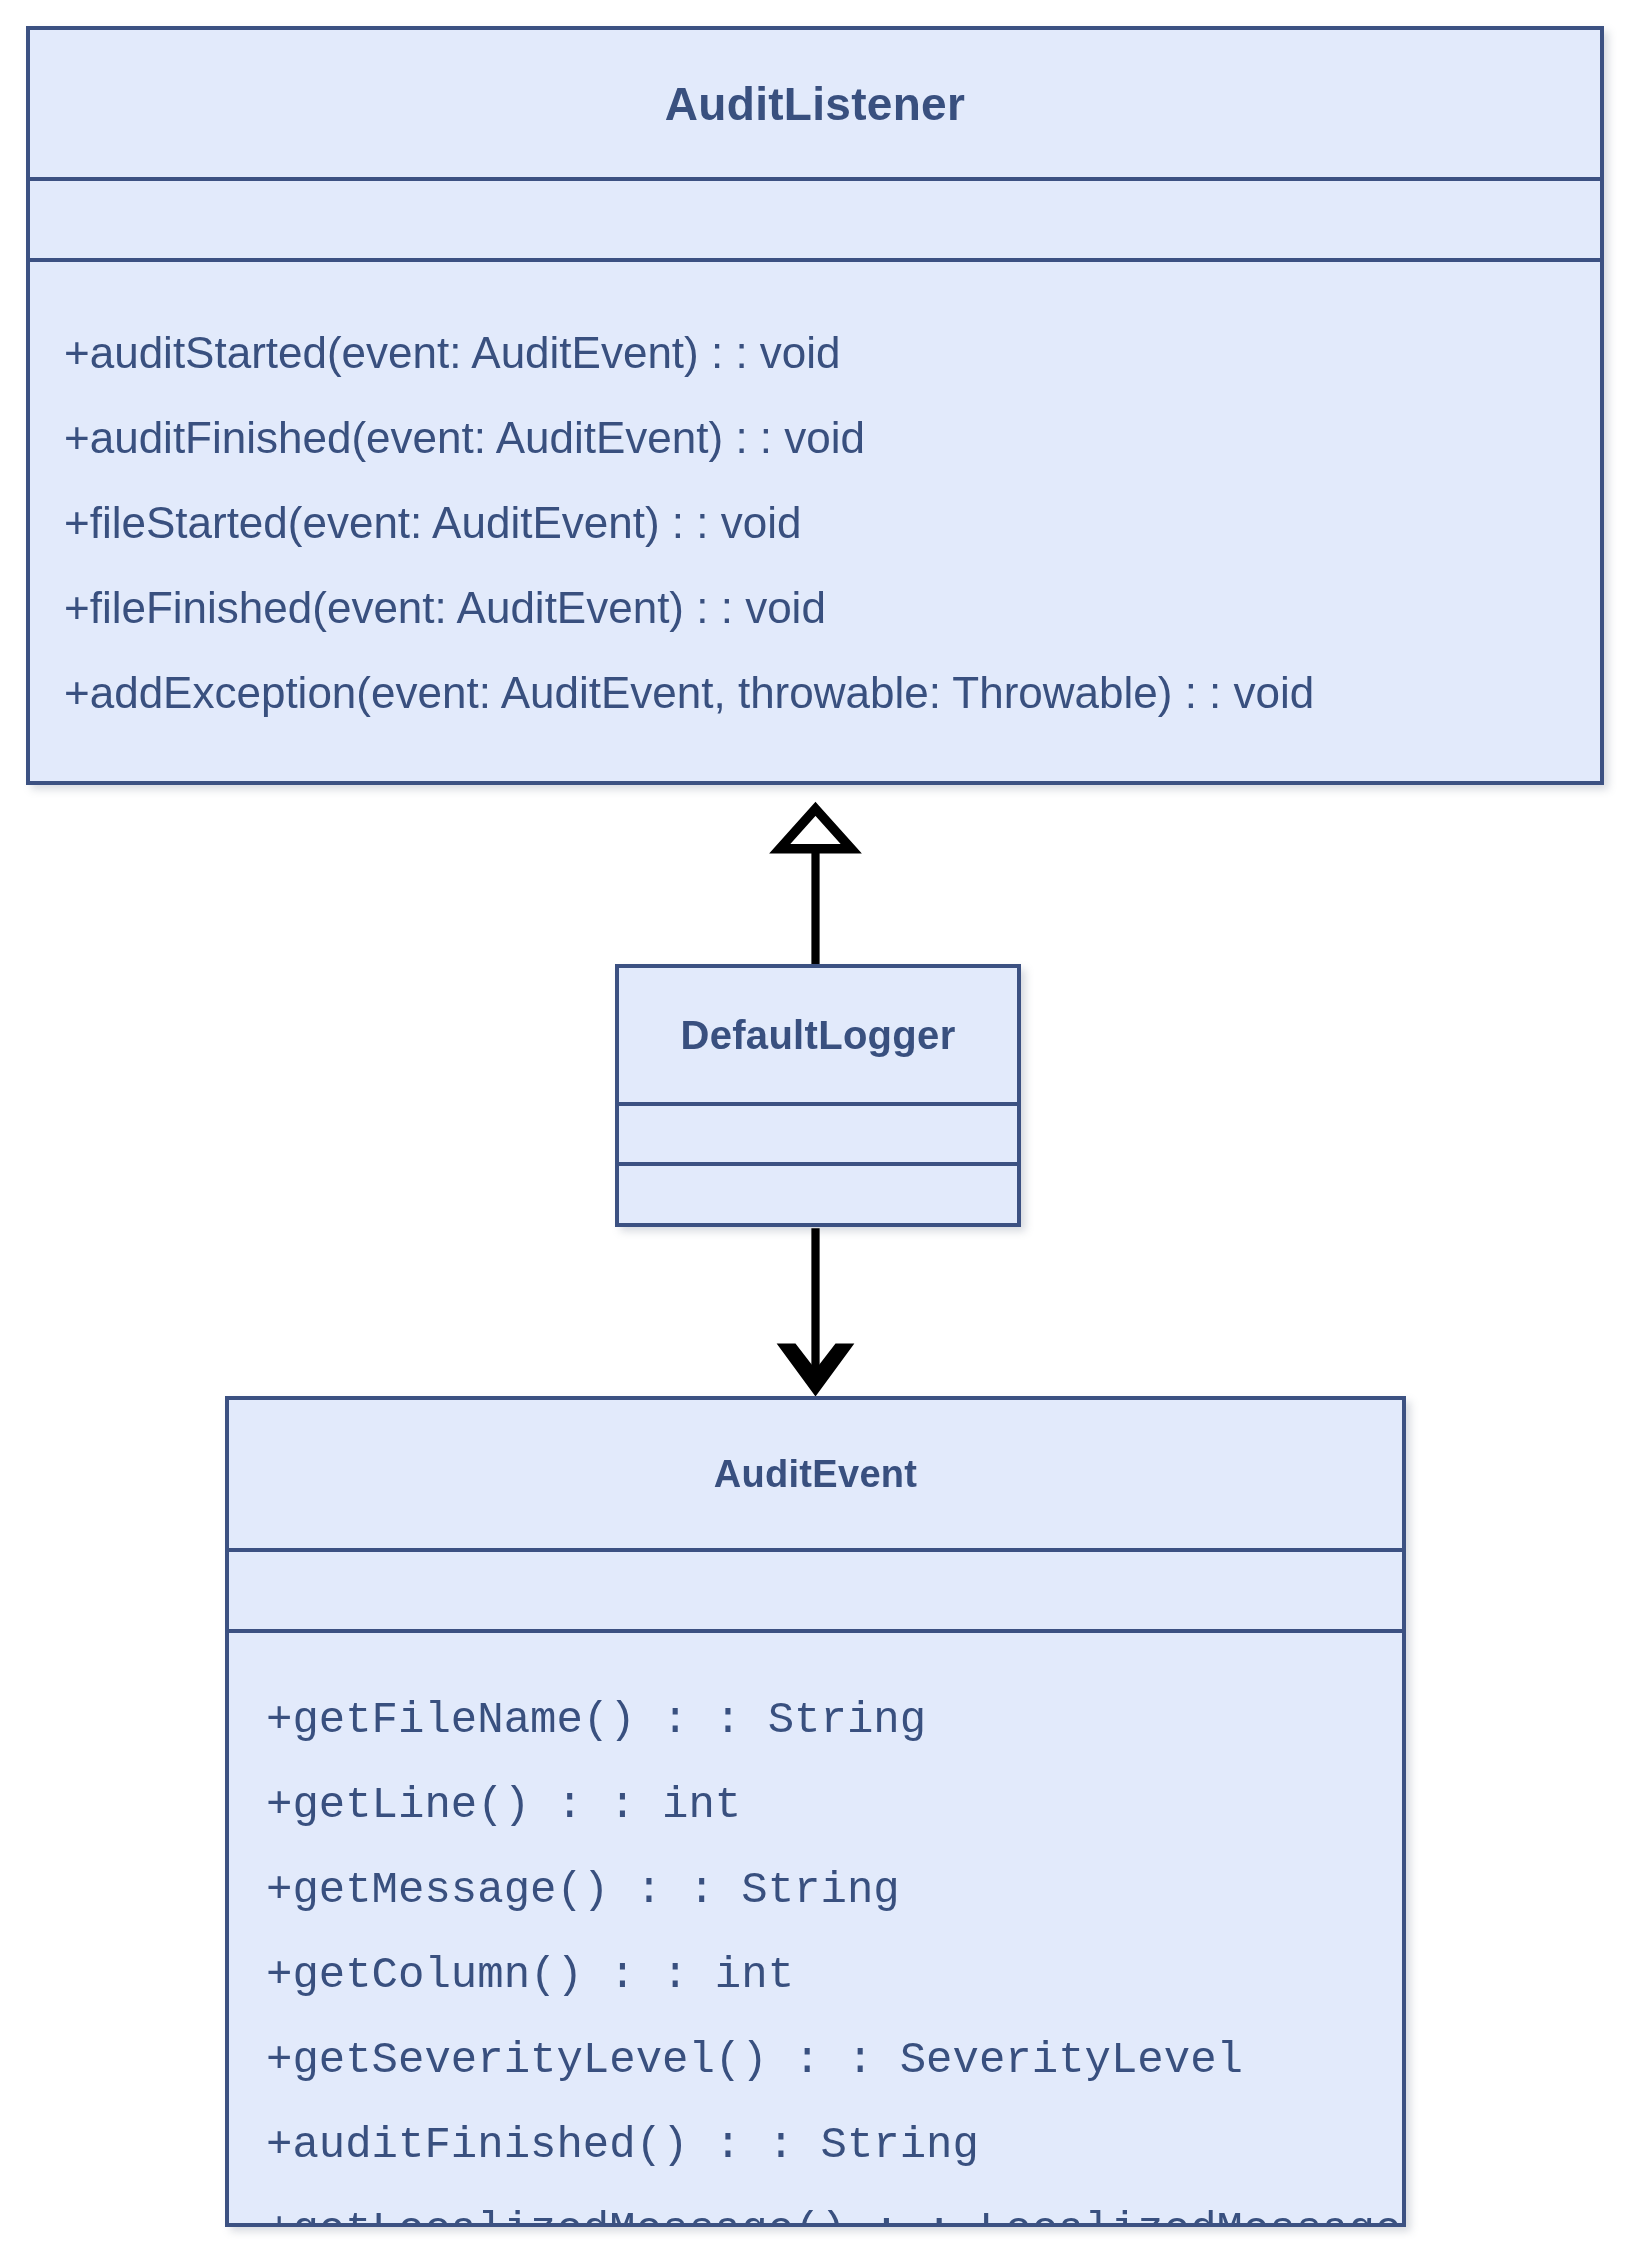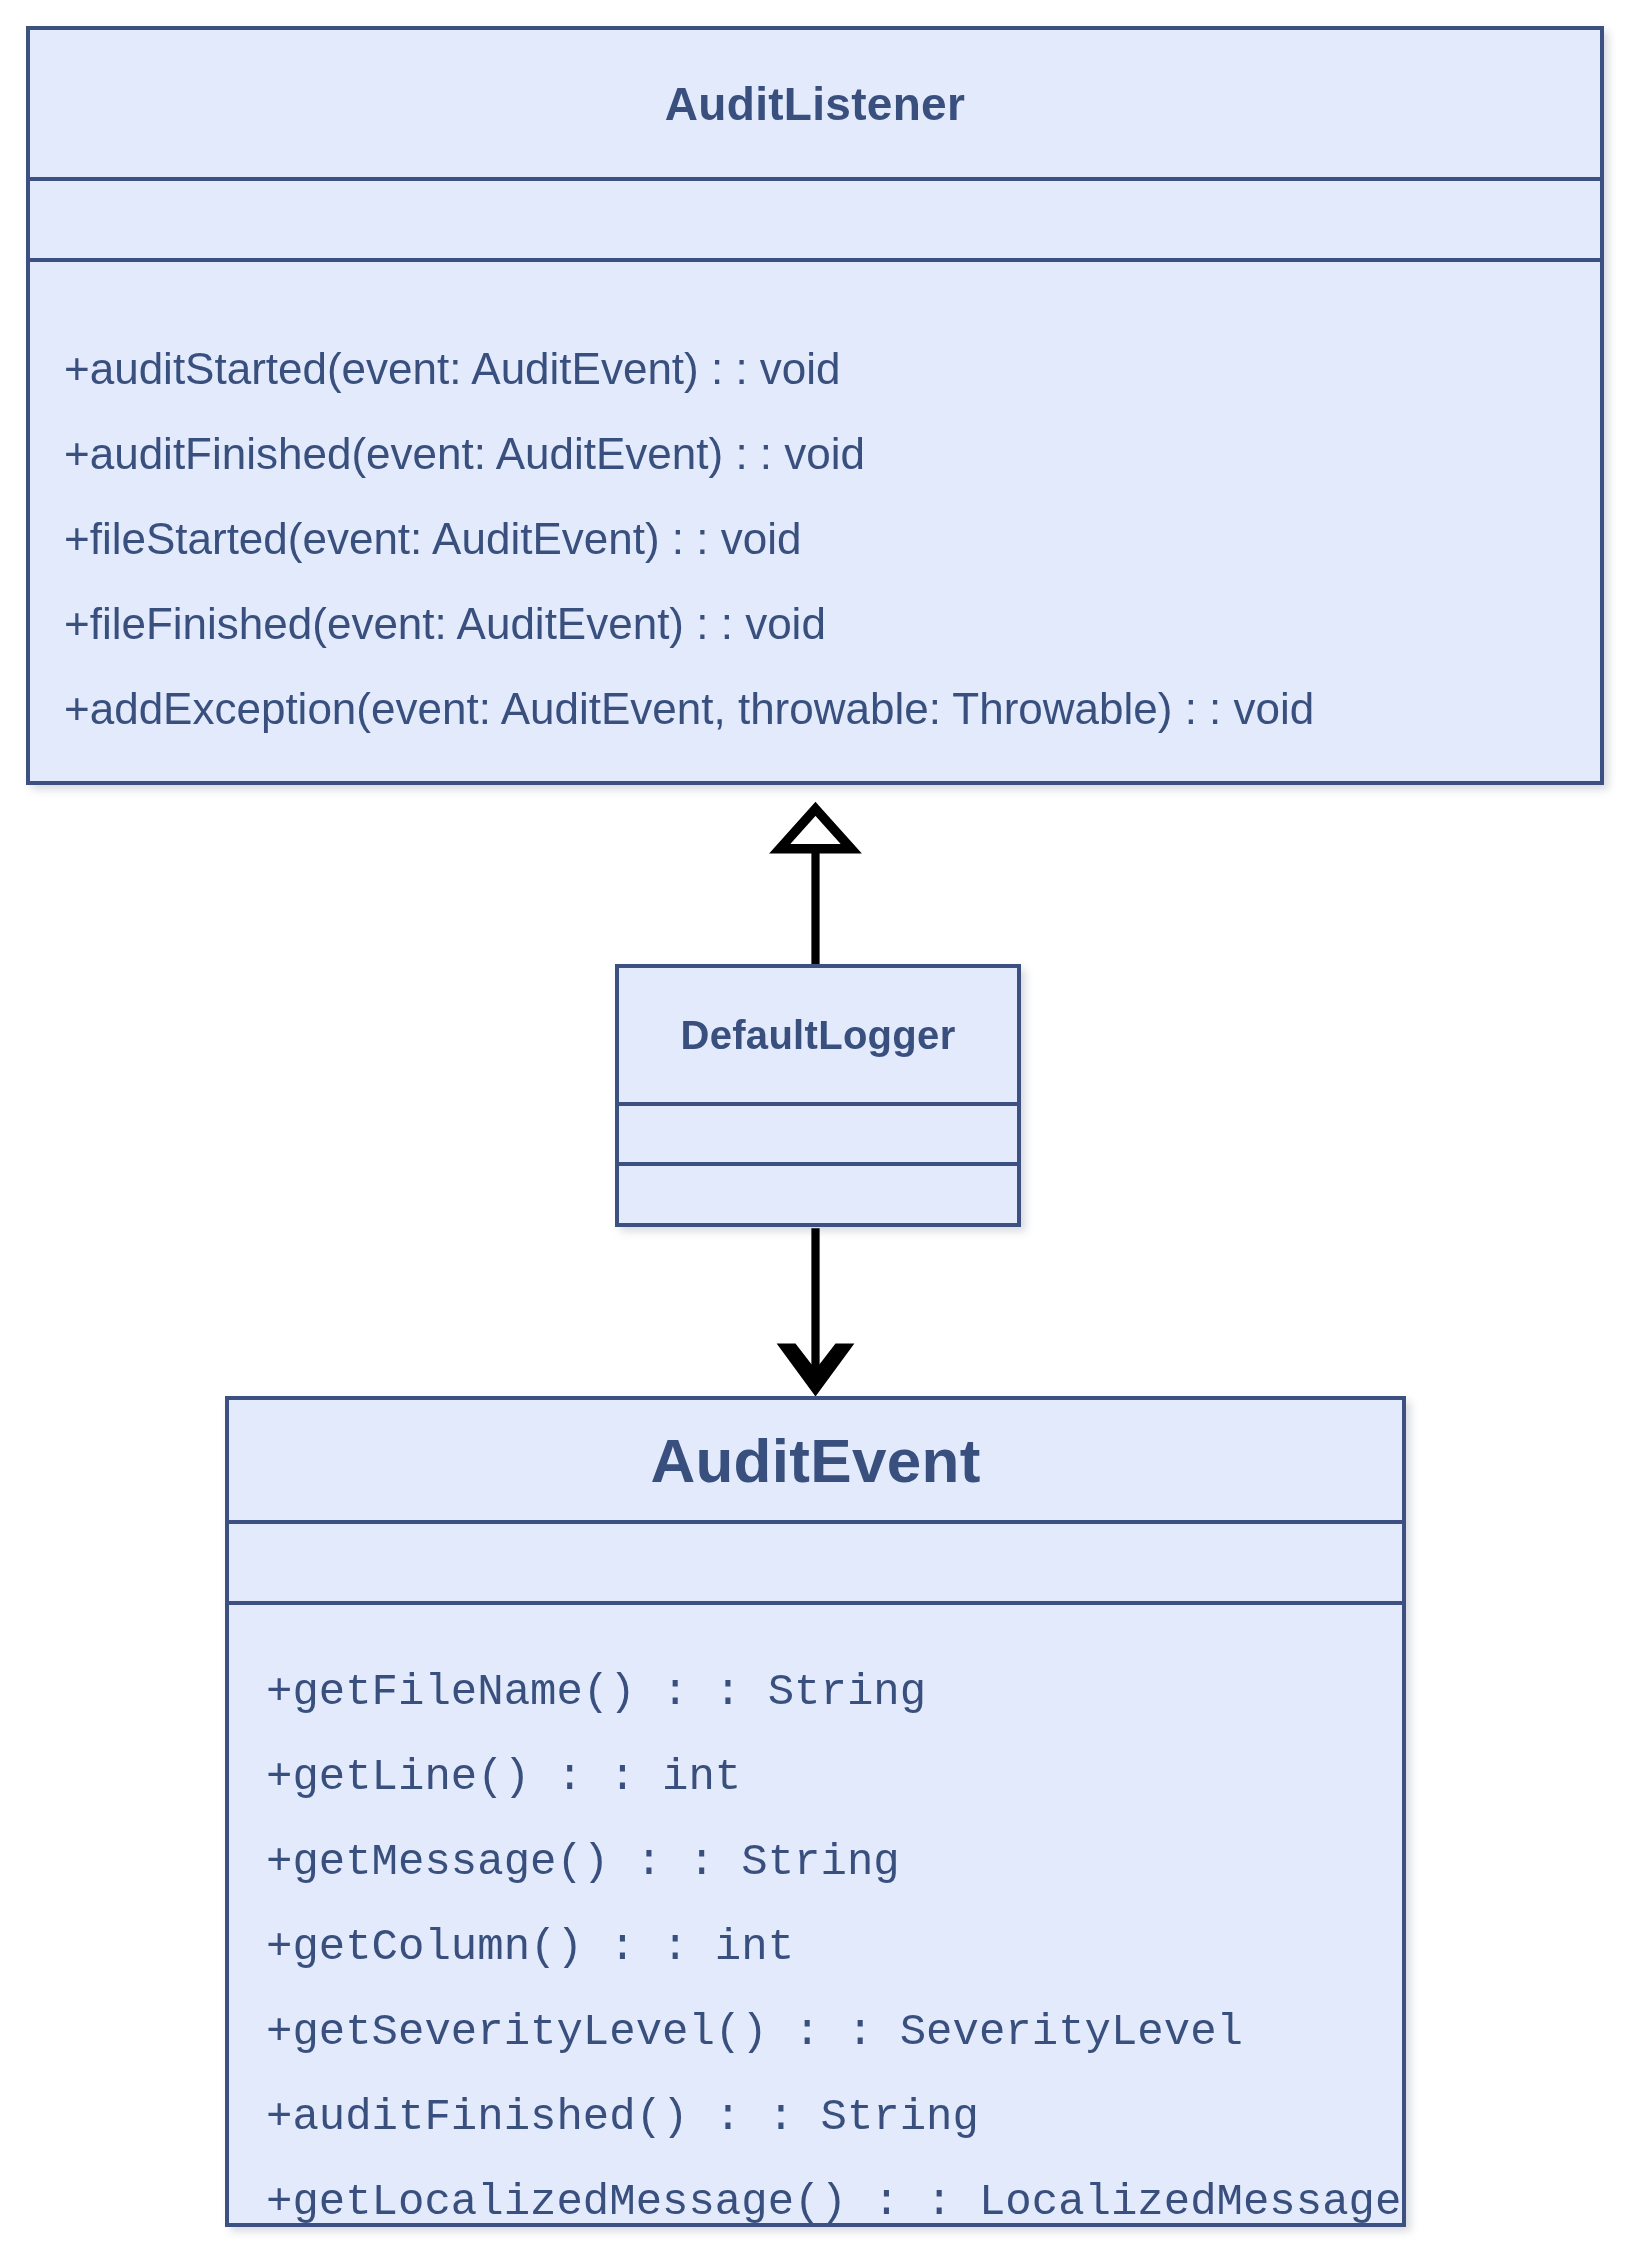--- a/index.html
+++ b/index.html
@@ -61,21 +61,20 @@
     width: 1578px; height: 759px;
   }
   #box-auditlistener .uml-title {
     height: 147px;
     font-size: 46px;
   }
   #box-auditlistener .attrs  { height: 77px; }
   #box-auditlistener .methods{
     flex: 1;
     padding: 69px 0 0 34px;
-    margin-top: 16px;
   }
   #box-auditlistener .uml-member {
     font-size: 44px;
     margin-bottom: 41px;
   }
 
   #box-defaultlogger {
     left: 615px; top: 964px;
     width: 406px; height: 263px;
   }
@@ -84,22 +83,22 @@
     font-size: 40px;
   }
   #box-defaultlogger .attrs   { height: 56px; }
   #box-defaultlogger .methods { flex: 1; }
 
   #box-auditevent {
     left: 225px; top: 1396px;
     width: 1181px; height: 831px;
   }
   #box-auditevent .uml-title {
-    height: 120px;
-    font-size: 62px;
+    height: 148px;
+    font-size: 38px;
   }
   #box-auditevent .attrs  { height: 77px; }
   #box-auditevent .methods{
     flex: 1;
     padding: 65px 0 0 37px;
   }
   #box-auditevent .uml-member {
     font-size: 44px;
     margin-bottom: 41px;
     font-family: Liberation Mono, monospace;

